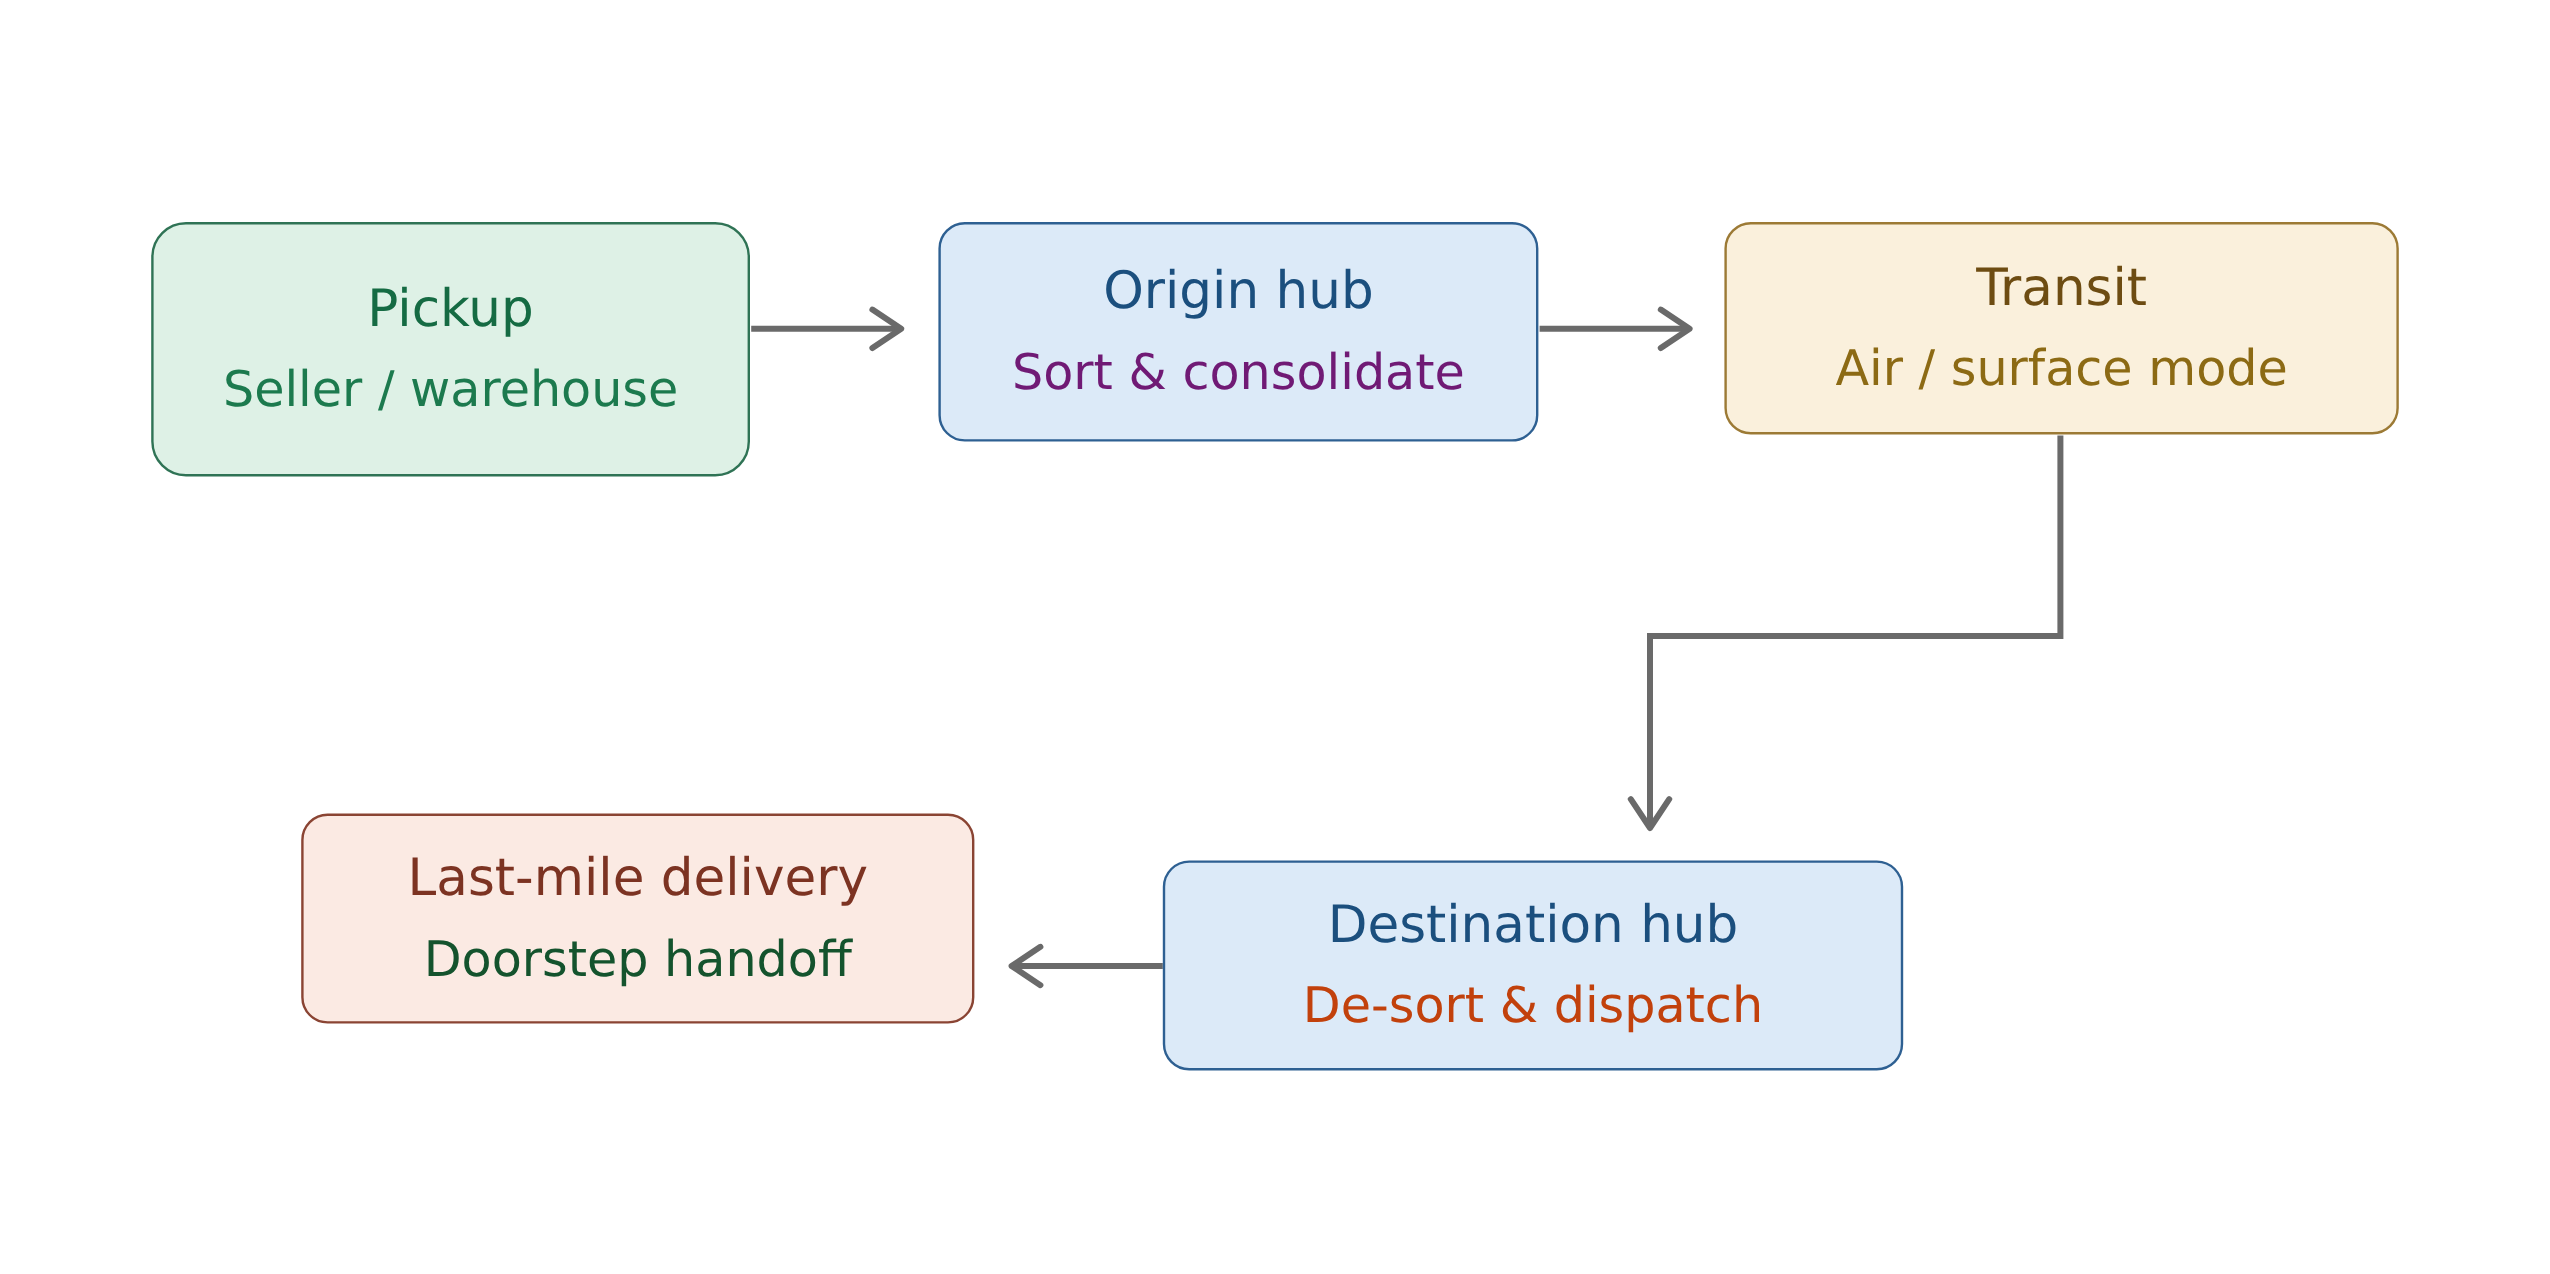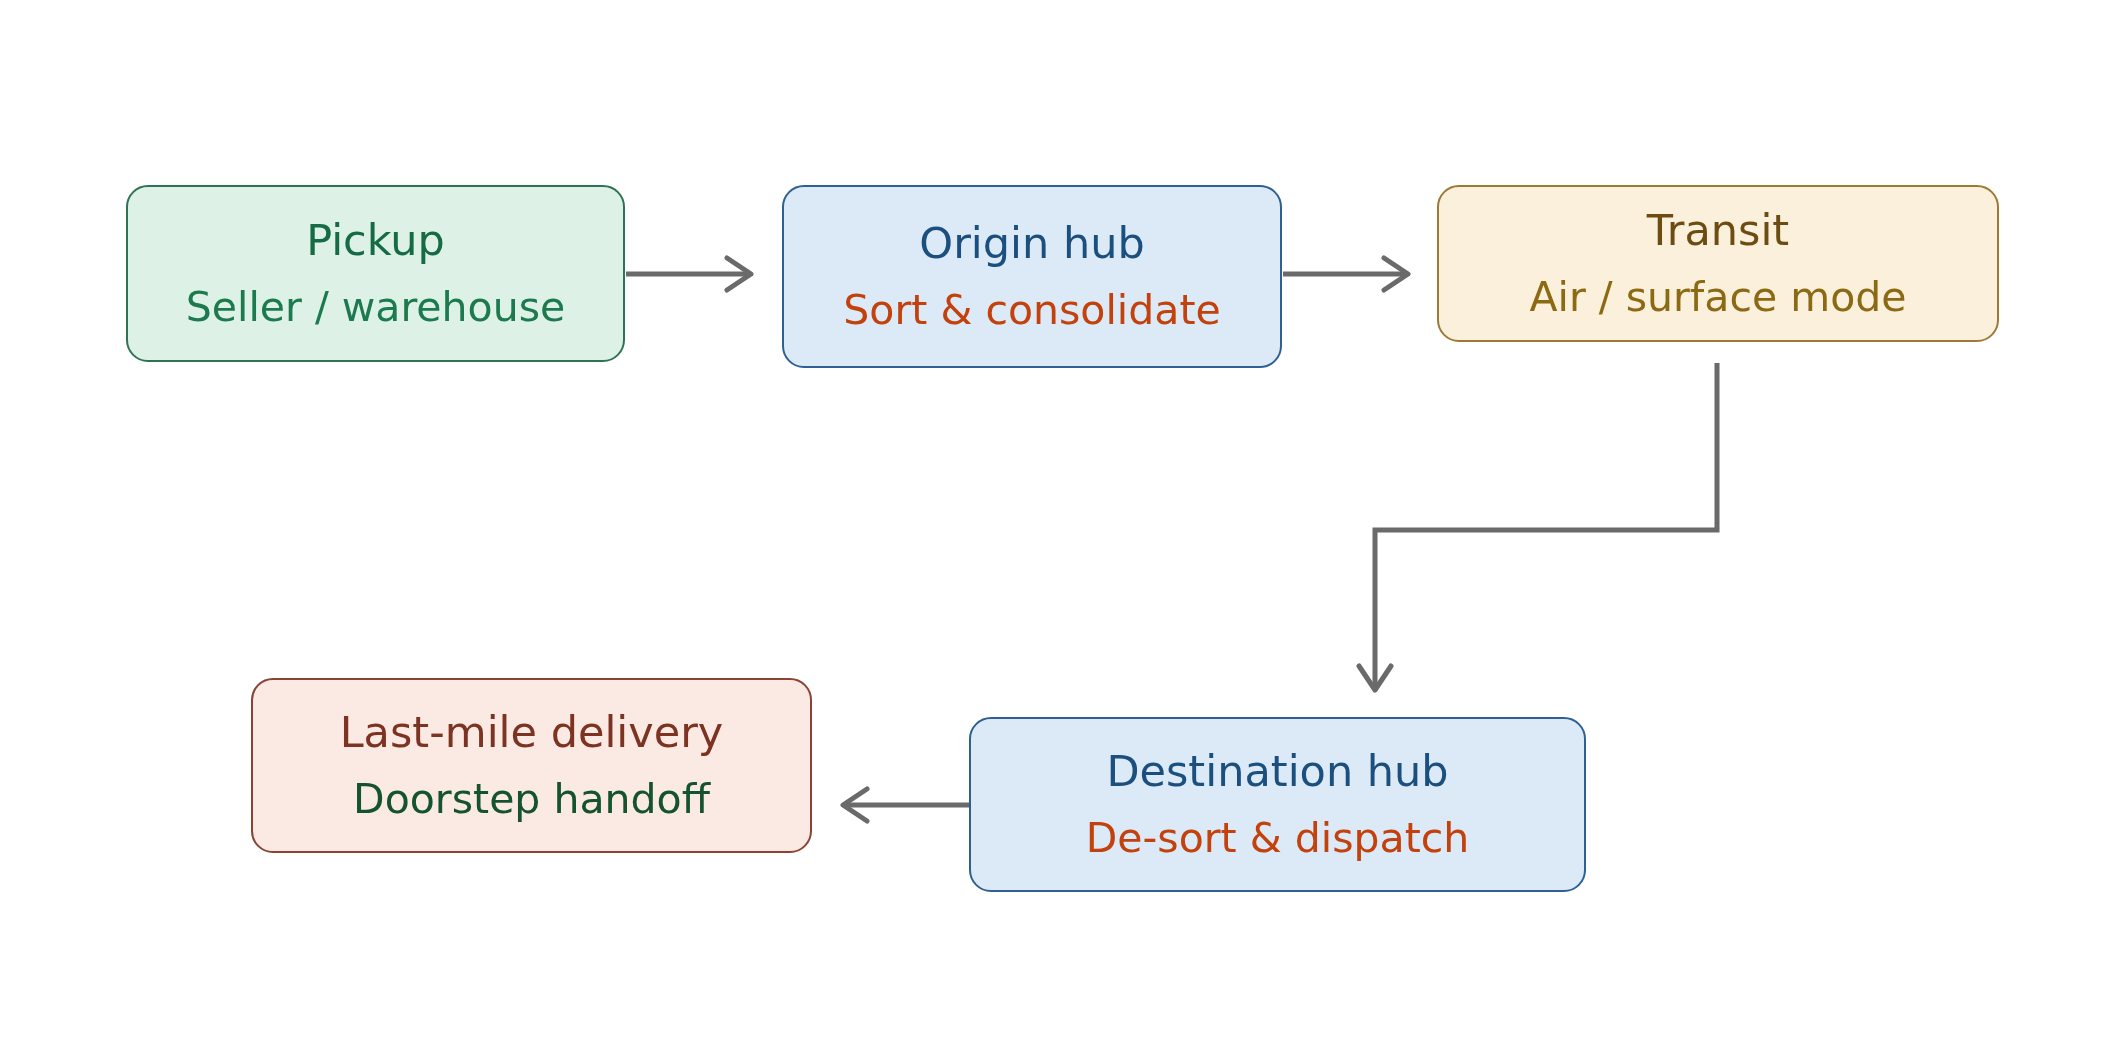--- a/index.html
+++ b/index.html
@@ -39,23 +39,23 @@
     font-size: 43px;
     line-height: 1.15;
     white-space: nowrap;
   }
   .node-subtitle {
     font-size: 41px;
     line-height: 1.15;
     white-space: nowrap;
   }
   
-  .node-pickup          { left: 126px; top: 185px; width: 499px; height: 177px; }
+  .node-pickup          { left: 126px; top: 185px; width: 499px; height: 212px; border-radius: 29px; }
   .node-origin-hub      { left: 782px; top: 185px; width: 500px; height: 183px; }
-  .node-transit         { left: 1437px; top: 185px; width: 562px; height: 157px; }
+  .node-transit         { left: 1437px; top: 185px; width: 562px; height: 177px; }
   .node-destination-hub { left: 969px; top: 717px; width: 617px; height: 175px; }
   .node-last-mile       { left: 251px; top: 678px; width: 561px; height: 175px; }
 </style>
 </head>
 <body>
 
 <div class="canvas" style="background-color: rgb(255, 255, 255);">
 
   <svg class="edges-layer" viewBox="0 0 2125 1062" width="2125" height="1062" fill="none" stroke-width="5">
     <g>
@@ -76,21 +76,21 @@
     </g>
   </svg>
 
   <div class="node node-pickup" style="background-color: rgb(222, 241, 230); border-color: rgb(47, 115, 85);">
     <div class="node-title" style="color: rgb(21, 107, 67);">Pickup</div>
     <div class="node-subtitle" style="color: rgb(28, 122, 78);">Seller / warehouse</div>
   </div>
 
   <div class="node node-origin-hub" style="background-color: rgb(220, 234, 248); border-color: rgb(46, 96, 146);">
     <div class="node-title" style="color: rgb(27, 79, 126);">Origin hub</div>
-    <div class="node-subtitle" style="color: #c2410c;">Sort &amp; consolidate</div>
+    <div class="node-subtitle" style="color: #701a75;">Sort &amp; consolidate</div>
   </div>
 
   <div class="node node-transit" style="background-color: rgb(250, 240, 220); border-color: rgb(156, 122, 53);">
     <div class="node-title" style="color: rgb(109, 76, 18);">Transit</div>
     <div class="node-subtitle" style="color: rgb(140, 106, 20);">Air / surface mode</div>
   </div>
 
   <div class="node node-destination-hub" style="background-color: rgb(220, 234, 248); border-color: rgb(46, 96, 146);">
     <div class="node-title" style="color: rgb(27, 79, 126);">Destination hub</div>
     <div class="node-subtitle" style="color: #c2410c;">De-sort &amp; dispatch</div>

